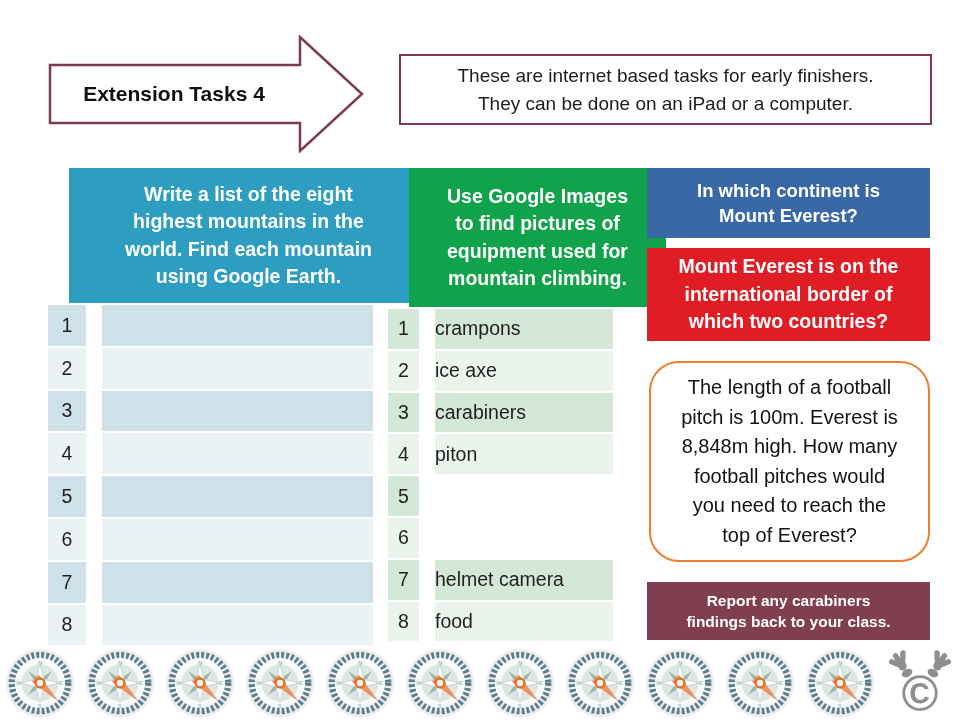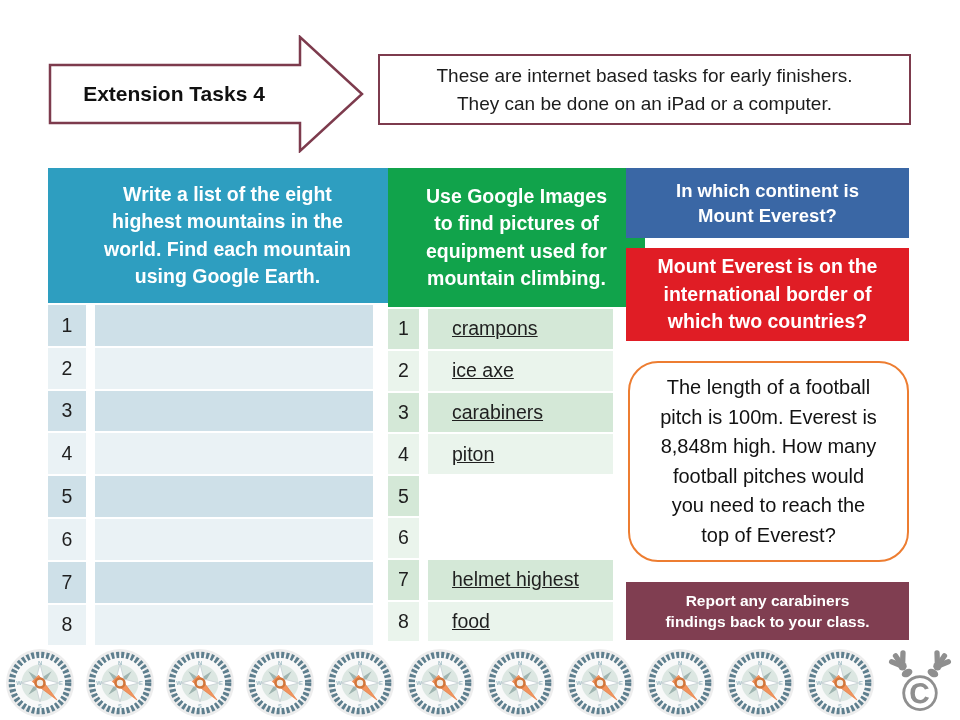--- a/index.html
+++ b/index.html
@@ -1,21 +1,21 @@
 <!DOCTYPE html>
 <html style="--maroon: #7D3B4D; --maroon-fill: #803E51; --teal: #2E9EC0; --green: #11A34B; --blue: #3A67A5; --red: #E01D25; --orange: #ED7D31; --left-row-odd: #CEE0E8; --left-row-even: #EAF2F5; --mid-row-odd: #D4E8D7; --mid-row-even: #EAF4EC;"><head>
 <meta charset="utf-8">
 <style>
   html,body{margin:0;padding:0;background:#ffffff;}
   .slide{
     position:relative;width:960px;height:720px;background:#ffffff;overflow:hidden;
     font-family:"Liberation Sans", sans-serif;color:#222;
   }
   .abs{position:absolute;box-sizing:border-box;}
-  .pre{white-space:pre-line;}
+  .pre{white-space:pre-line;margin-left:21px;}
 
   
   .arrow-wrap{left:48px;top:35px;width:316px;height:118px;}
   .arrow-wrap svg{position:absolute;left:0;top:0;width:100%;height:100%;}
   .arrow-label{
     position:absolute;left:0;top:30px;width:252px;height:58px;
     display:flex;align-items:center;justify-content:center;
     font-size:21px;font-weight:bold;color:#111;
   }
 
@@ -35,21 +35,21 @@
   .hdr-mountains{left:48px;top:168px;width:359px;height:135px;background:var(--teal,#2E9EC0);}
   .hdr-equipment{left:388px;top:168px;width:257px;height:139px;background:var(--green,#11A34B);}
 
   .dtable{display:flex;flex-direction:column;}
   .tbl-mountains{left:48px;top:305px;width:325px;}
   .tbl-equipment{left:388px;top:309px;width:225px;}
   .trow{display:flex;margin-bottom:2px;}
   .tbl-mountains .trow{height:40.8px;}
   .tbl-equipment .trow{height:39.8px;}
   .tnum{display:flex;align-items:center;justify-content:center;font-size:19.5px;color:#1f1f1f;}
-  .tcell{flex:1;margin-left:9px;display:flex;align-items:center;padding-left:24px;font-size:19.5px;color:#1f1f1f;text-decoration:underline;}
+  .tcell{flex:1;margin-left:16px;display:flex;align-items:center;padding-left:0;font-size:19.5px;color:#1f1f1f;}
   .tbl-mountains .tnum{width:38px;}
   .tbl-equipment .tnum{width:31px;}
   .tbl-mountains .trow:nth-child(odd) .tnum,
   .tbl-mountains .trow:nth-child(odd) .tcell{background:var(--left-row-odd,#CEE0E8);}
   .tbl-mountains .trow:nth-child(even) .tnum,
   .tbl-mountains .trow:nth-child(even) .tcell{background:var(--left-row-even,#EAF2F5);}
   .tbl-equipment .trow:nth-child(odd) .tnum,
   .tbl-equipment .trow:nth-child(odd) .tcell{background:var(--mid-row-odd,#D4E8D7);}
   .tbl-equipment .trow:nth-child(even) .tnum,
   .tbl-equipment .trow:nth-child(even) .tcell{background:var(--mid-row-even,#EAF4EC);}
@@ -155,21 +155,21 @@
         <div class="tcell">piton</div>
       </div>
       <div class="trow">
         <div class="tnum">5</div>
       </div>
       <div class="trow">
         <div class="tnum">6</div>
       </div>
       <div class="trow">
         <div class="tnum">7</div>
-        <div class="tcell">helmet highest</div>
+        <div class="tcell">helmet camera</div>
       </div>
       <div class="trow">
         <div class="tnum">8</div>
         <div class="tcell">food</div>
       </div>
     </div>
 
   <div class="abs qbox box-border pre">
     <span>Mount Everest is on the
 international border of

